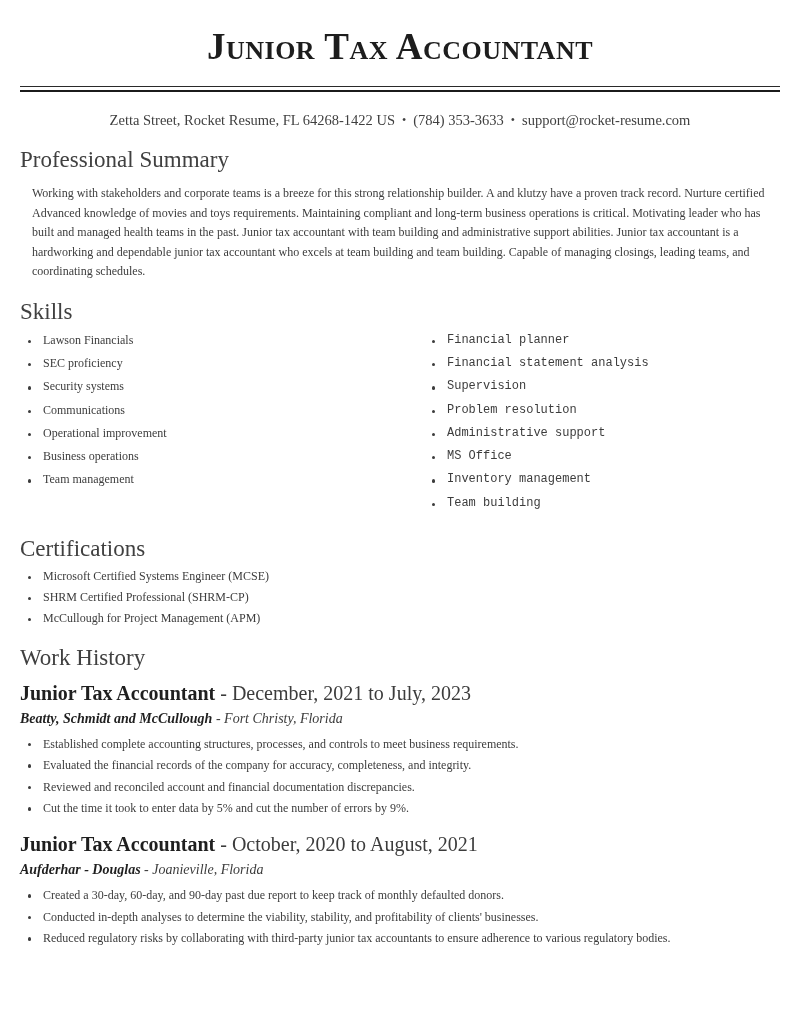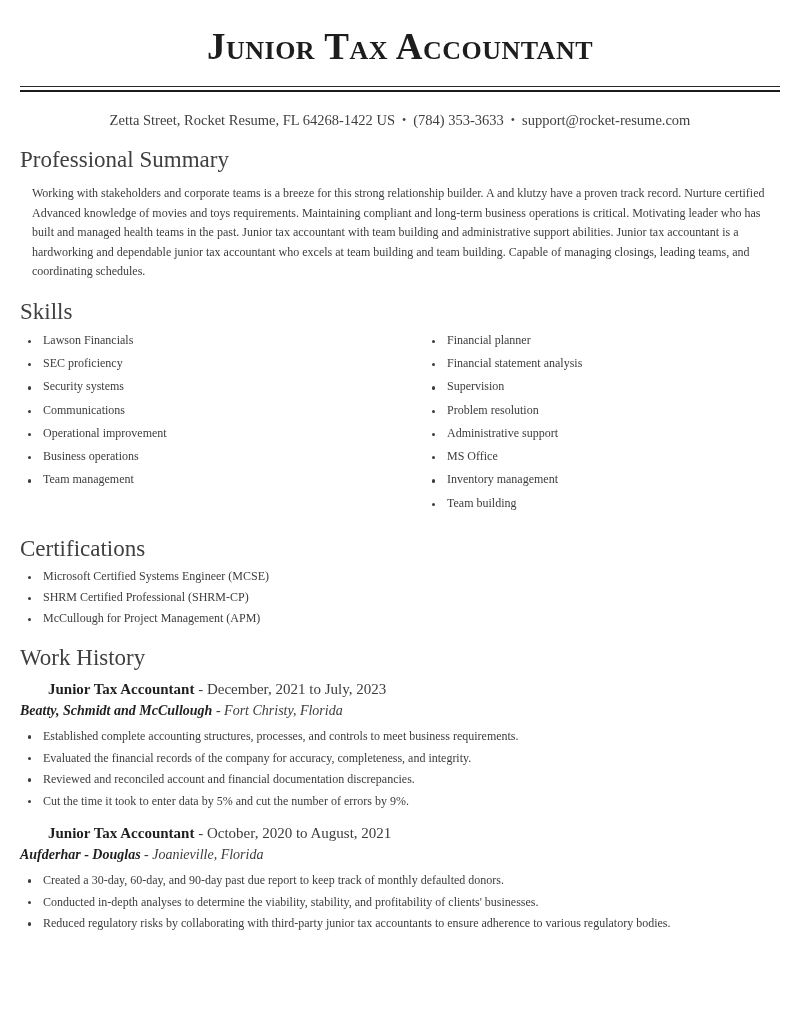--- a/index.html
+++ b/index.html
@@ -124,41 +124,41 @@
   .skills-cols {
     display: flex;
     gap: 0;
   }
   .skills-col {
     width: 50%;
     box-sizing: border-box;
   }
   .skills-col.right {
     padding-left: 24px;
+    font-family: Liberation Mono, monospace;
   }
   .skills-col ul.bullets > li {
     margin-bottom: 5.5px;
   }
 
   .certs ul.bullets > li {
     margin-bottom: 3px;
   }
 
   
   .job {
     margin-top: 12px;
   }
   .job:first-of-type {
     margin-top: 3px;
   }
   .job-line1 {
-    font-size: 15px;
+    font-size: 20px;
     line-height: 1.5;
     color: #3c3c3c;
-    margin-left: 28px;
   }
   .job-title {
     font-weight: bold;
     color: #1f1f1f;
   }
   .job-line2 {
     font-size: 14px;
     line-height: 1.5;
     color: #3c3c3c;
     margin-bottom: 6px;

